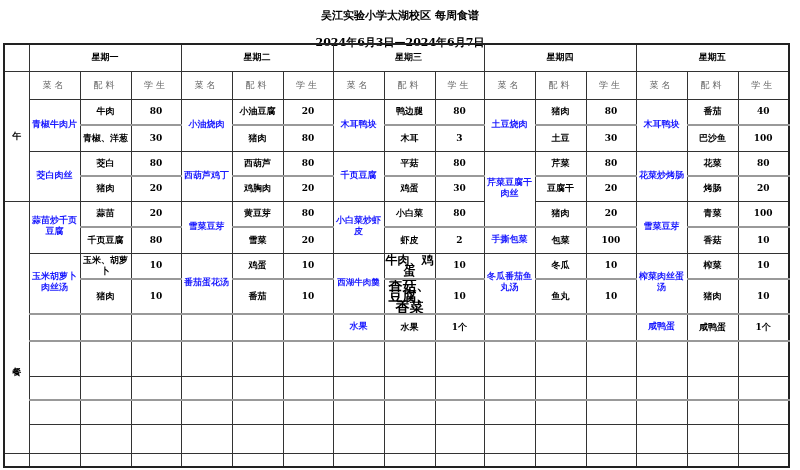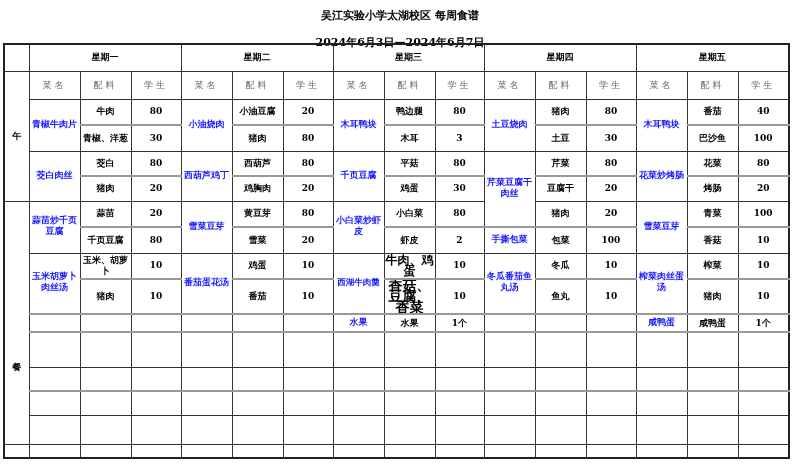--- a/index.html
+++ b/index.html
@@ -191,21 +191,21 @@
     <td class="ing">番茄</td>
     <td class="qty dayend">10</td>
     <td class="ing" style="font-size:14px;">香菇、豆腐、香菜</td>
     <td class="qty dayend">10</td>
     <td class="ing">鱼丸</td>
     <td class="qty dayend">10</td>
     <td class="ing">猪肉</td>
     <td class="qty">10</td>
   </tr>
 
-  <tr style="height:18px" class="sep">
+  <tr style="height:27px" class="sep">
     <td class="dish"></td>
     <td class="ing"></td>
     <td class="qty dayend"></td>
     <td class="dish"></td>
     <td class="ing"></td>
     <td class="qty dayend"></td>
     <td class="dish">水果</td>
     <td class="ing">水果</td>
     <td class="qty dayend">1个</td>
     <td class="dish"></td>

